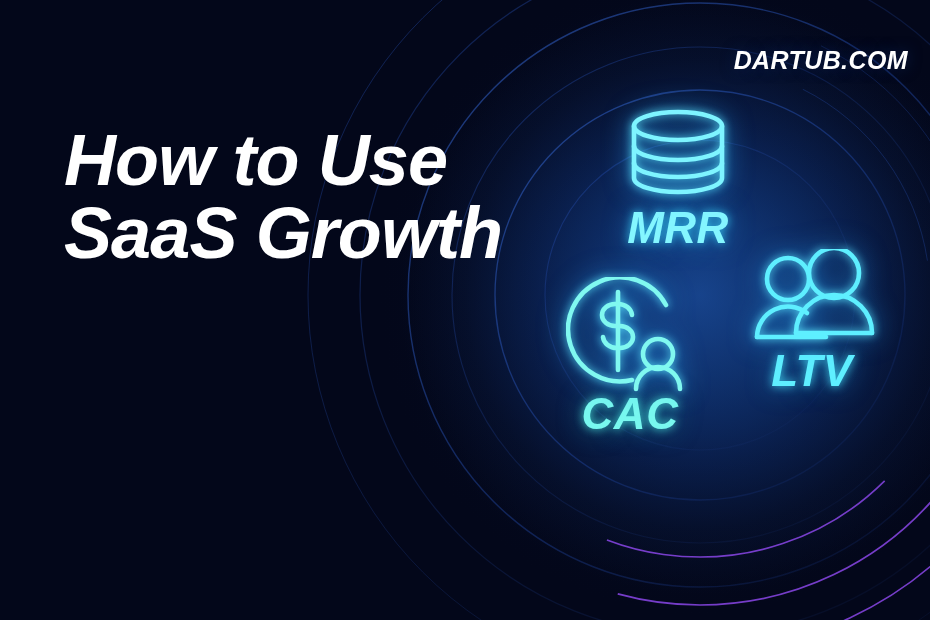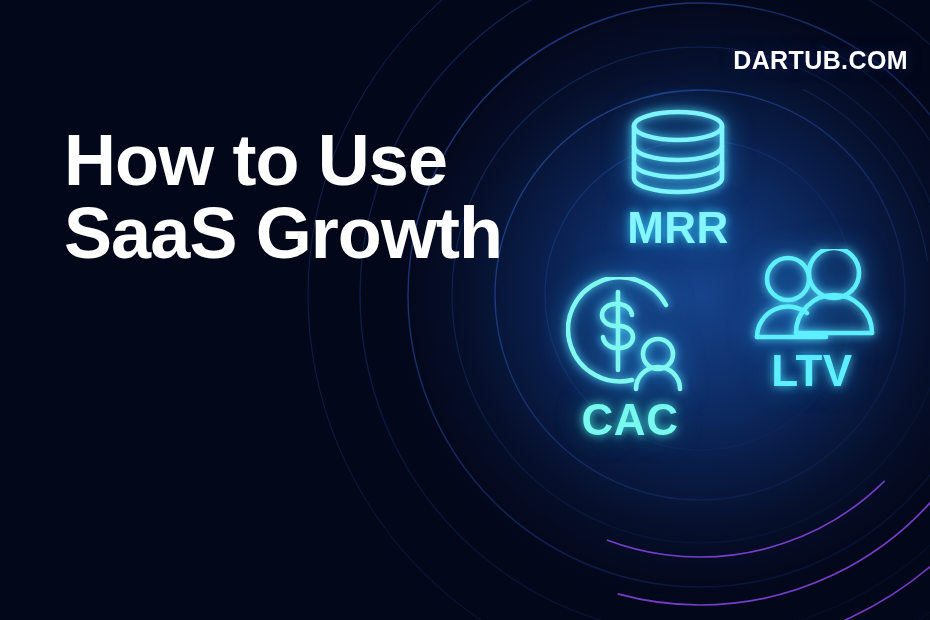--- a/index.html
+++ b/index.html
@@ -12,20 +12,21 @@
     overflow:hidden;
   }
 
   #canvas {
     position:relative;
     width:930px; height:620px;
     overflow:hidden;
     background:
       radial-gradient(circle 300px at 700px 295px, #123a7e 0%, #0c2a60 28%, #08183f 55%, #050d26 78%, #03071a 100%),
       linear-gradient(135deg, #050a22 0%, #040818 50%, #02040f 100%);
+    font-style: italic;
   }
 
   
   .bg-svg {
     position:absolute; inset:0;
     width:930px; height:620px;
     pointer-events:none;
   }
 
   
@@ -71,21 +72,21 @@
   #metric-mrr { left:621px; top:108px; }
   #metric-mrr .label {
     color:#84f6ff;
     margin-top:8px;
     text-shadow:0 0 10px rgba(60,220,255,.85), 0 0 26px rgba(40,170,255,.6);
   }
 
   #metric-cac { left:566px; top:277px; }
   #metric-cac .label {
     color:#78f8ef;
-    margin-top:6px;
+    margin-top:0;
     text-shadow:0 0 10px rgba(80,250,235,.85), 0 0 26px rgba(40,200,210,.55);
   }
 
   #metric-ltv { left:748px; top:249px; }
   #metric-ltv .label {
     color:#5eefff;
     margin-top:2px;
     text-shadow:0 0 10px rgba(70,230,255,.9), 0 0 26px rgba(40,180,255,.6);
   }
 

